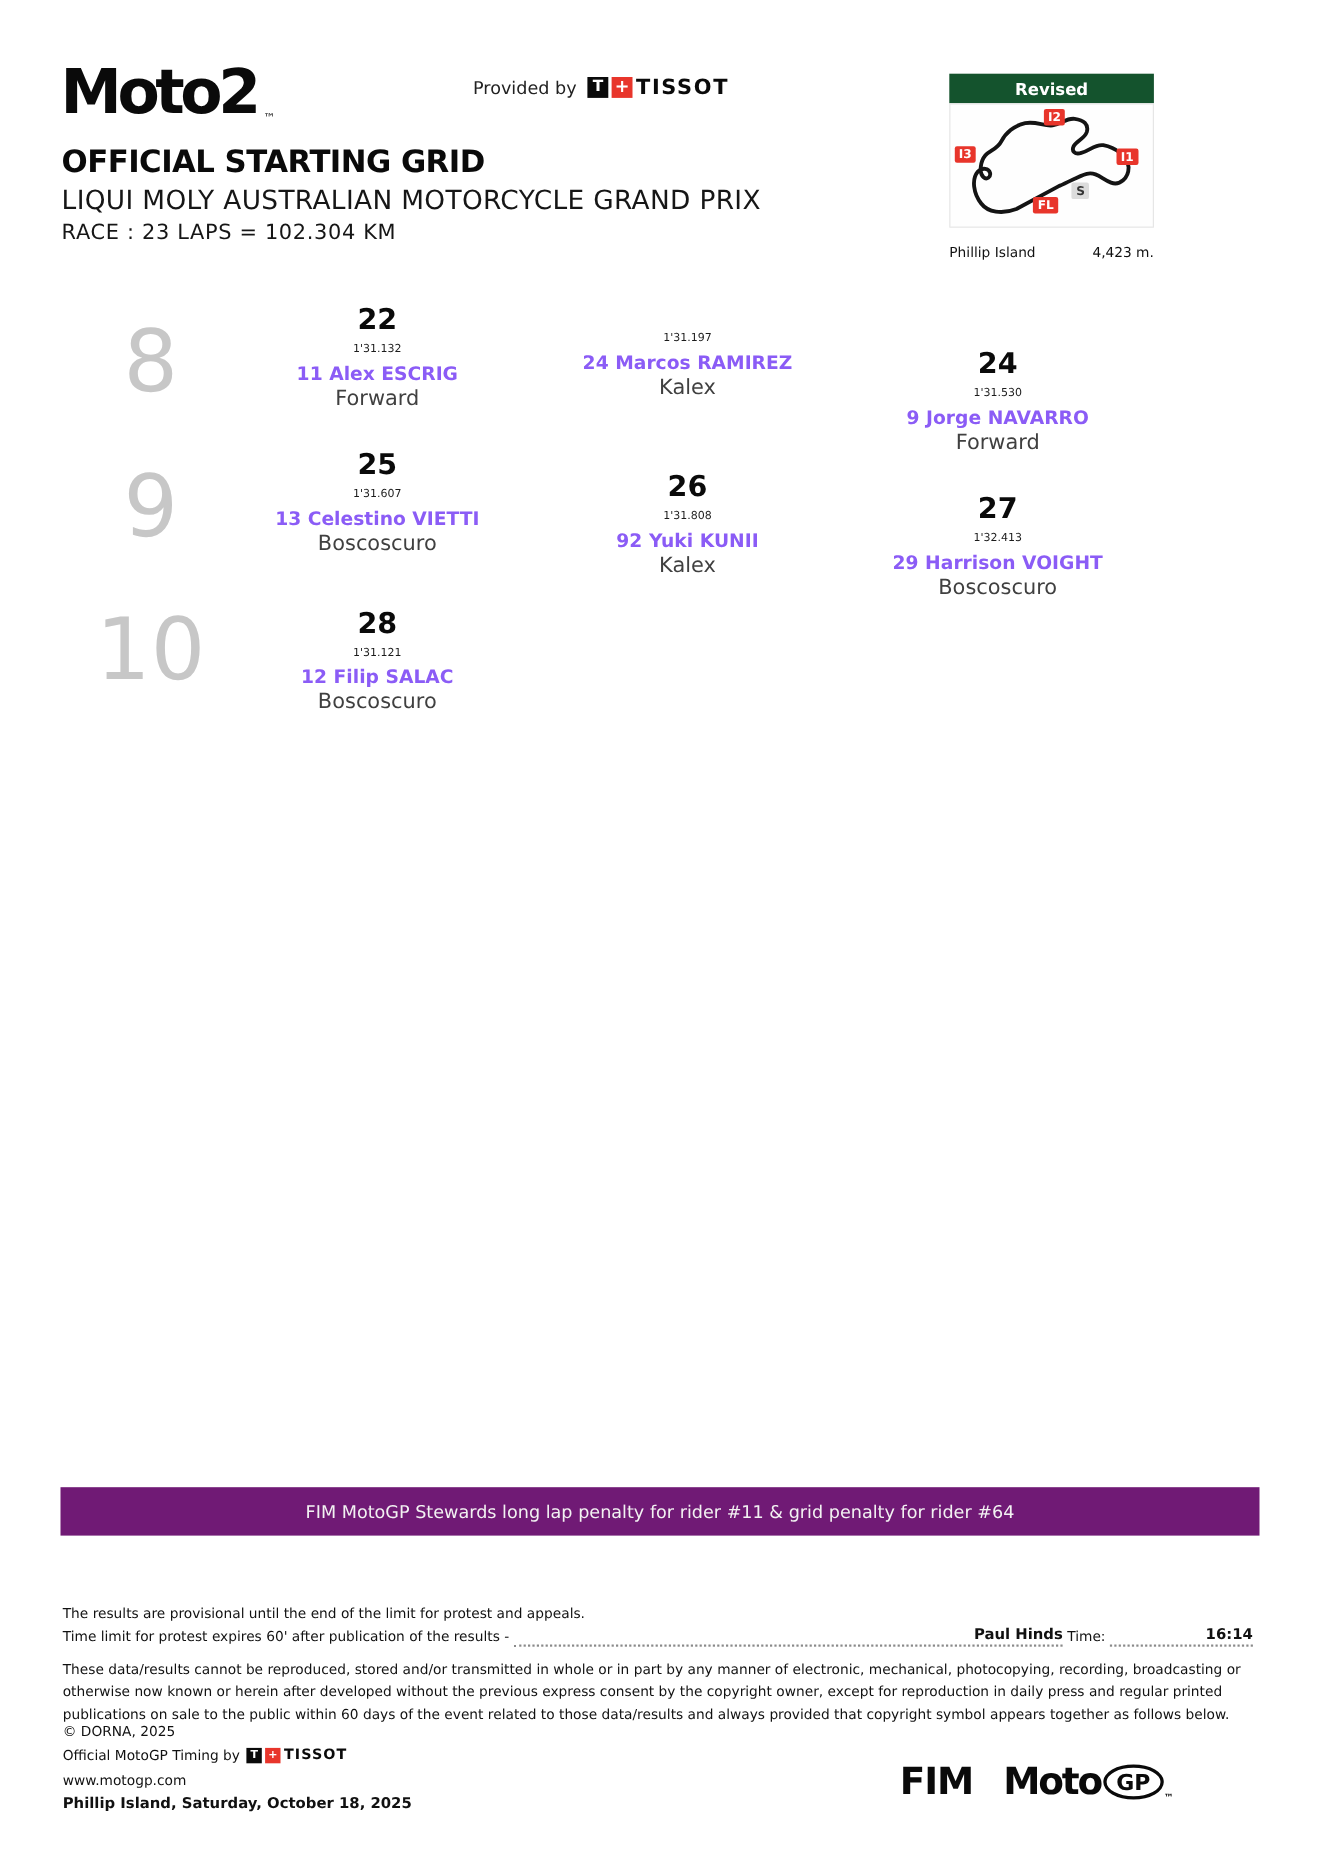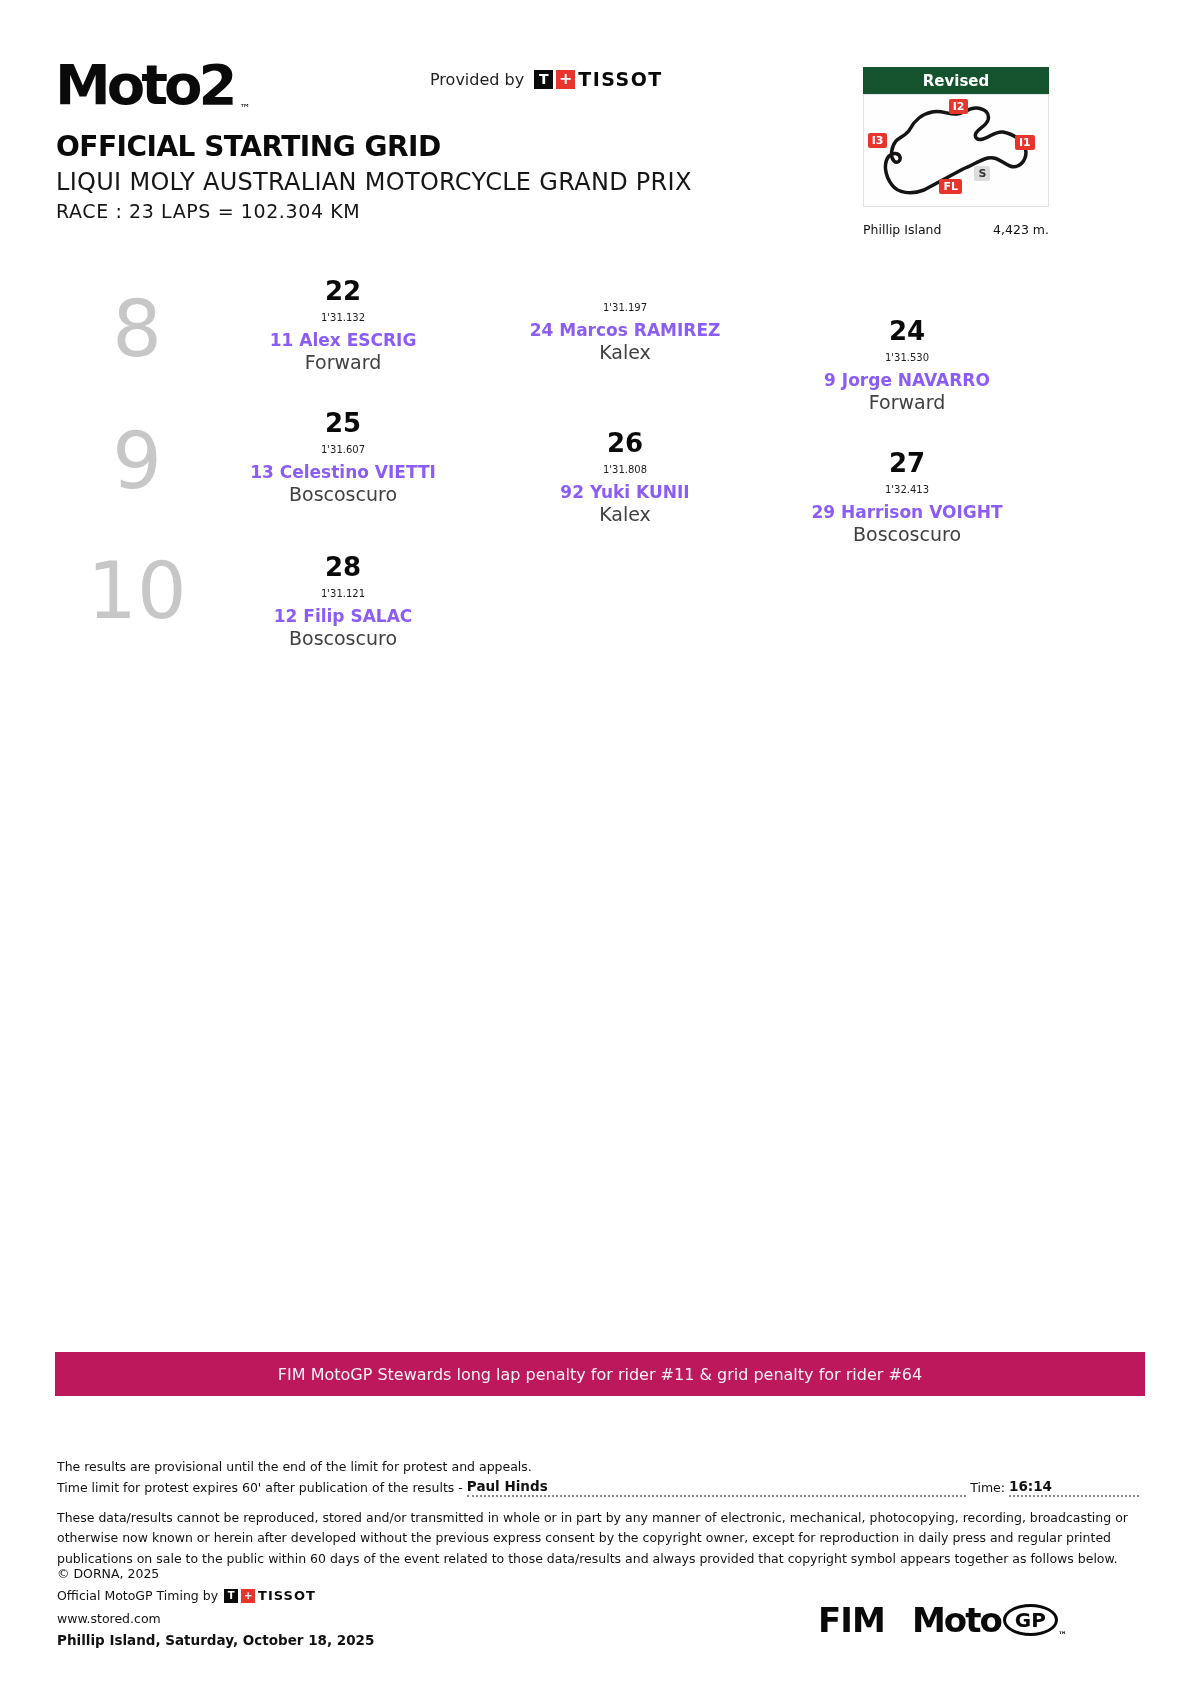--- a/index.html
+++ b/index.html
@@ -32,29 +32,29 @@
 
   
   .row-num { position:absolute; left:72px; width:130px; text-align:center; font-size:78px; line-height:78px; color:#c7c7c7; font-weight:400; }
   .slot { position:absolute; width:280px; text-align:center; }
   .slot .pos { font-size:26px; line-height:30px; font-weight:800; color:#0a0a0a; }
   .slot .time { font-size:10px; line-height:23px; color:#1c1c1c; }
   .slot .rider { font-size:17px; line-height:23px; font-weight:700; color:#8b5cf6; }
   .slot .team { font-size:19px; line-height:21px; color:#404040;text-align:center; }
 
   
-  .penalty-banner { position:absolute; left:55px; top:1352px; width:1090px; height:44px; background:#be185d; color:#f2f2f2;
+  .penalty-banner { position:absolute; left:55px; top:1352px; width:1090px; height:44px; background:#701a75; color:#f2f2f2;
     display:flex; align-items:center; justify-content:center; font-size:16px; }
 
   
   .foot-line1 { position:absolute; left:57px; top:1459px; font-size:12.5px; color:#111; }
   .sig-row { position:absolute; left:57px; top:1477px; width:1086px; display:flex; align-items:flex-end; font-size:12.5px; }
   .sig-row .lbl { white-space:nowrap; padding-bottom:2px; }
   .leader { flex:1; position:relative; border-bottom:2px dotted #8a8a8a; height:20px; margin:0 4px; }
-  .leader .above { position:absolute; left:0; right:0; bottom:1px; text-align:left; font-weight:700; font-size:13.5px; }
+  .leader .above { position:absolute; left:0; right:0; bottom:1px; text-align:right; font-weight:700; font-size:13.5px; }
   .leader.short { flex:0 0 130px; }
   .legal { position:absolute; left:57px; top:1508px; width:1088px; font-size:12.5px; line-height:1.62; color:#111; }
   .copyright { position:absolute; left:57px; top:1566px; font-size:12.5px; }
   .timing-credit { position:absolute; left:57px; top:1588px; display:flex; align-items:center; gap:6px; font-size:12.5px; }
   .timing-credit .tissot-sq { width:14px; height:14px; font-size:10px; }
   .timing-credit .tissot-word { font-size:13px; letter-spacing:1px; }
   .website { position:absolute; left:57px; top:1611px; font-size:12.5px; }
   .place-date { position:absolute; left:57px; top:1632px; font-size:13.5px; font-weight:700; }
 
   .fim-logo { position:absolute; left:818px; top:1600px; font-size:34px; font-weight:900; letter-spacing:-1px; color:#0a0a0a; }
@@ -186,21 +186,21 @@
 
   <div class="timing-credit">
     <span>Official MotoGP Timing by</span>
     <span class="tissot-lockup">
       <span class="tissot-sq tissot-t">T</span>
       <span class="tissot-sq tissot-cross">+</span>
       <span class="tissot-word">TISSOT</span>
     </span>
   </div>
 
-  <div class="website">www.stored.com</div>
+  <div class="website">www.motogp.com</div>
   <div class="place-date">Phillip Island, Saturday, October 18, 2025</div>
 
   <div class="fim-logo">FIM</div>
   <div class="motogp-logo">
     <span class="moto">Moto</span>
     <span class="gp">GP</span>
     <span class="tm">™</span>
   </div>
 
 </div>

